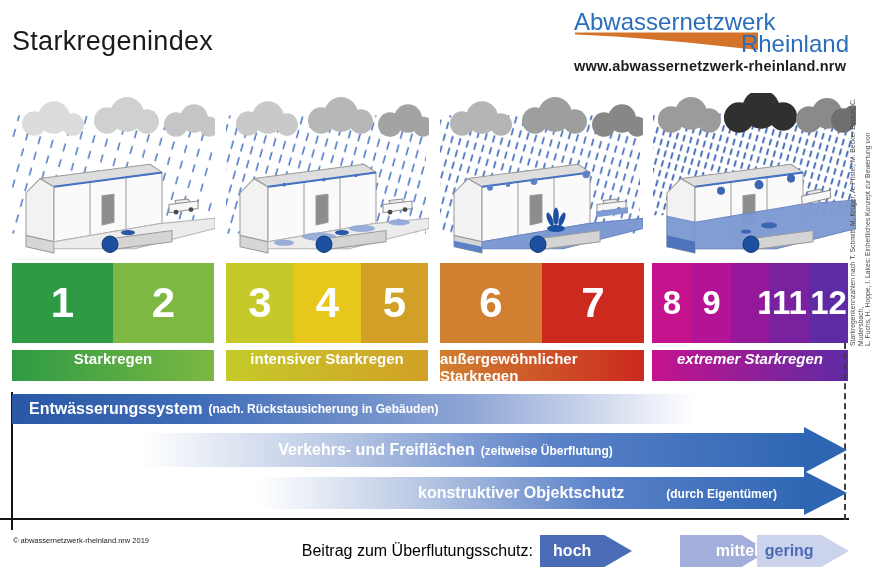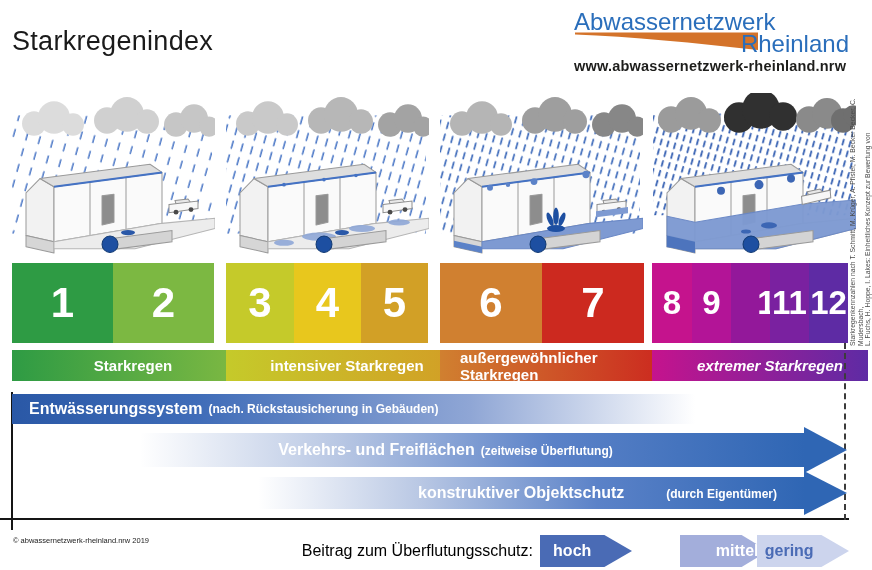--- a/index.html
+++ b/index.html
@@ -7,22 +7,22 @@
          font-family:"Liberation Sans",sans-serif;overflow:hidden;}
   .abs{position:absolute;}
   
   .title{left:12px;top:26px;font-size:27px;color:#1a1a1a;letter-spacing:.3px;}
   .logo-svg{left:566px;top:4px;}
   
   .scene{position:absolute;top:93px;width:205px;height:165px;}
   
   .cell{position:absolute;top:263px;height:80px;display:flex;align-items:center;
         justify-content:center;color:#fff;font-weight:bold;}
-  .glabel{position:absolute;top:350px;height:31px;display:flex;align-items:center;
-        justify-content:center;color:#fff;font-weight:bold;font-size:15px;padding-left:20px;}
+  .glabel{position:absolute;top:350px;height:31px;display:flex;align-items:flex-start;
+        justify-content:center;color:#fff;font-weight:bold;font-size:15px;}
   
   .bar{position:absolute;display:flex;align-items:center;color:#fff;}
   .bar1{left:12px;top:394px;width:833px;height:30px;padding-left:17px;box-sizing:border-box;
         background:linear-gradient(90deg,#2a58a6 0%,#3f6cb8 22%,#8fa6d5 55%,rgba(255,255,255,0) 82%);}
   .bar2{left:140px;top:433px;width:665px;height:34px;justify-content:center;
         background:linear-gradient(90deg,rgba(255,255,255,0) 0%,rgba(126,153,205,.55) 30%,#5b82c8 62%,#2f66b4 100%);}
   .bar3{left:258px;top:477px;width:547px;height:32px;justify-content:center;
         background:linear-gradient(90deg,rgba(255,255,255,0) 0%,rgba(126,153,205,.55) 30%,#5b82c8 62%,#2f66b4 100%);}
   .tri{position:absolute;background:#2f66b4;clip-path:polygon(0 0,100% 50%,0 100%);}
   .tri2{left:804px;top:427px;width:43px;height:46px;}

